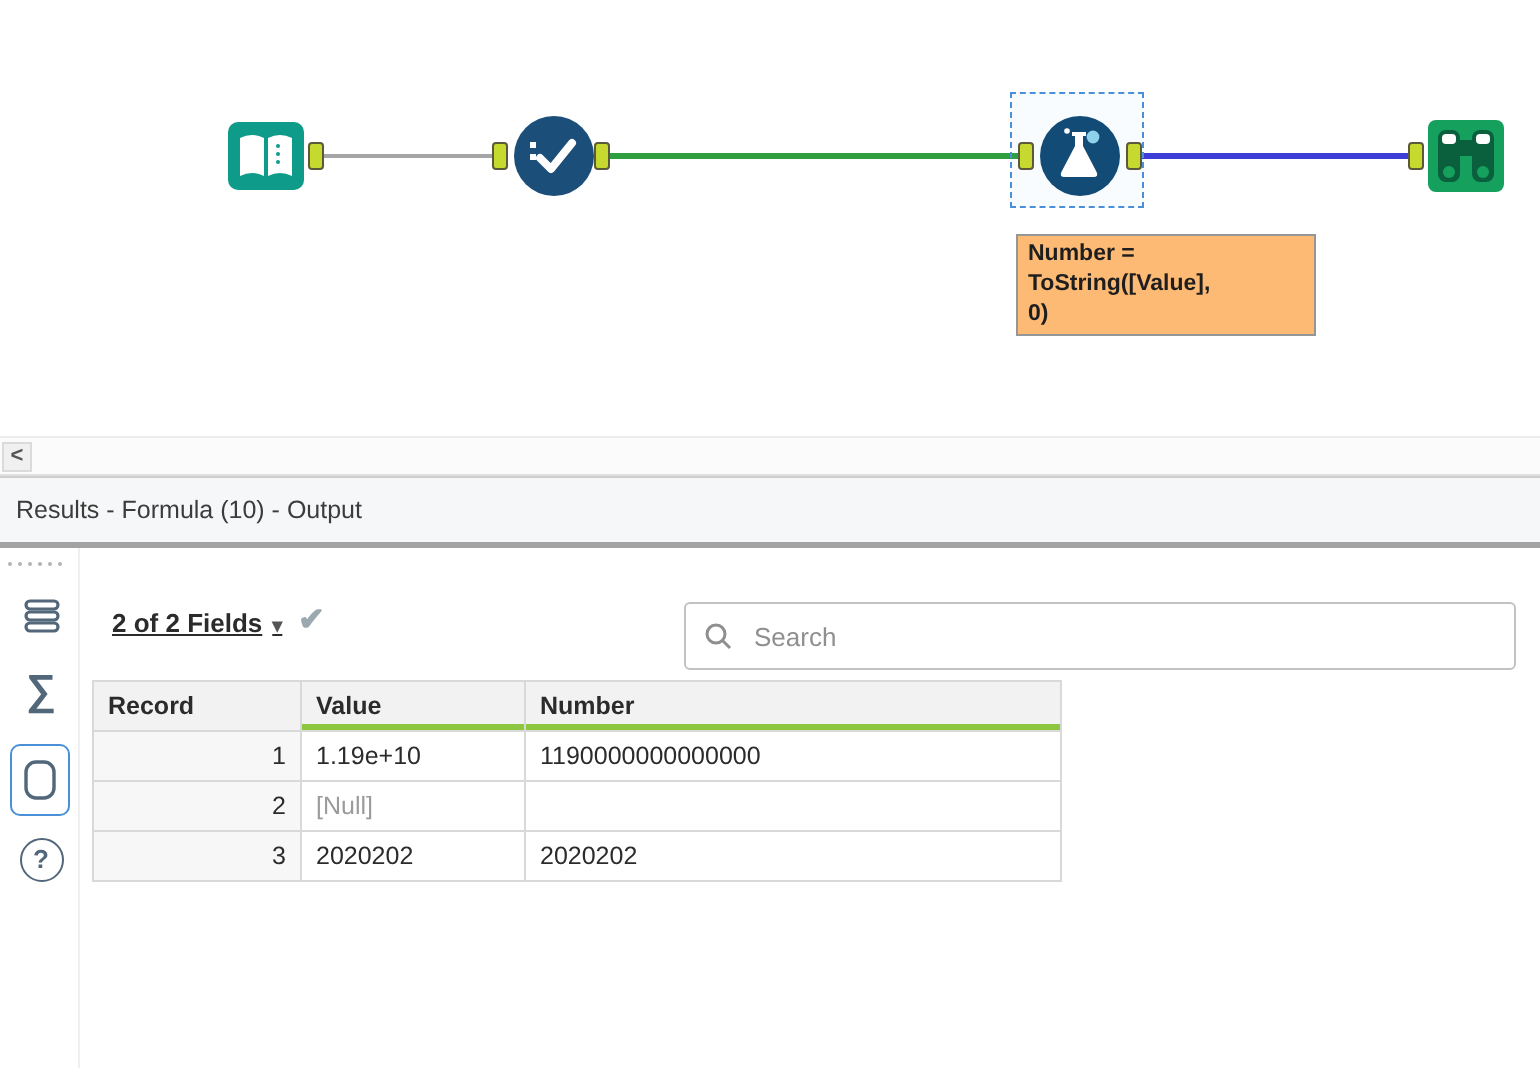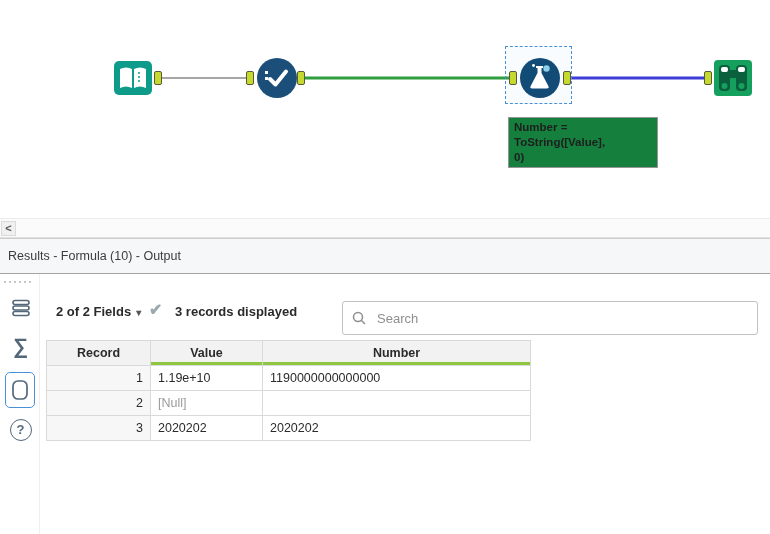--- a/index.html
+++ b/index.html
@@ -30,41 +30,41 @@
     background:var(--anchor-fill,#c6d92e);
     border:1px solid var(--anchor-border,#4a4a4a); border-radius:2px;
   }
   .selection-box {
     position:absolute; left:505px; top:46px; width:67px; height:58px;
     border:1px dashed var(--selection-blue,#4a90d9);
     background:rgba(74,144,217,0.03);
   }
   .annotation {
     position:absolute; left:508px; top:117px; width:150px;
-    border:1px solid #969696; background:#15803d;
+    border:1px solid #969696; background:#fdba74;
     padding:2px 5px; font-size:11.5px; line-height:15px;
     font-weight:700; color:#1e1e1e; white-space:pre-line;
   }
 
   
   .hscroll {
     position:absolute; left:0; top:218px; width:770px; height:20px;
     background:#fbfbfb; border-top:1px solid #ececec; border-bottom:1px solid #e0e0e0;
   }
   .scroll-left {
     position:absolute; left:1px; top:2px; width:15px; height:15px;
     background:#f0f0f0; border:1px solid #dadada;
     font-size:11px; font-weight:700; color:#555;
     line-height:13px; text-align:center; cursor:pointer;
   }
 
   
   .results-title {
     position:absolute; left:0; top:238px; width:770px; height:36px;
-    background:#f6f7f8; border-top:1px solid #cdcdcd; border-bottom:1px solid #a3a3a3;
+    background:#f6f7f8; border-top:1px solid #cdcdcd; border-bottom:3px solid #a3a3a3;
     display:flex; align-items:center; padding-left:8px;
     font-size:12.5px; color:#3c3c3c;
   }
 
   
   .results-body { position:absolute; left:0; top:274px; width:770px; height:260px; background:#fff; }
 
   .left-strip { position:absolute; left:0; top:0; width:40px; height:260px; background:#fff; border-right:1px solid #efefef; }
   .grip-dots { position:absolute; left:4px; top:7px; display:flex; gap:3px; }
   .grip-dots i { width:2px; height:2px; background:#b3b3b3; border-radius:50%; }
@@ -79,21 +79,21 @@
     border:1px solid var(--selection-blue,#4a90d9); border-radius:5px;
   }
   .help-circle {
     width:22px; height:22px; border:1.7px solid #53677a; border-radius:50%;
     display:flex; align-items:center; justify-content:center;
     font-size:13px; font-weight:700; color:#53677a;
   }
 
   
   .fields-summary {
-    position:absolute; left:56px; top:30px; font-size:13px; font-weight:700; color:#2b2b2b; cursor:pointer;
+    position:absolute; left:56px; top:30px; font-size:13px; font-weight:700; color:#2b2b2b; cursor:pointer;text-decoration:underline;
   }
   .fields-summary .caret { font-size:10px; color:#555; margin-left:5px; }
   .records-check { position:absolute; left:149px; top:26px; font-size:16px; font-weight:700; color:#9aa8b0; }
   .records-summary { position:absolute; left:175px; top:30px; font-size:13px; font-weight:700; color:#2b2b2b; }
 
   .search-box {
     position:absolute; left:342px; top:27px; width:416px; height:34px;
     border:1px solid #c2c2c2; border-radius:3px; background:#fff;
     display:flex; align-items:center; padding:0 9px;
   }
@@ -106,21 +106,21 @@
   
   .results-table {
     position:absolute; left:46px; top:66px;
     border-collapse:collapse; font-size:12.5px; color:#2b2b2b;
   }
   .results-table th, .results-table td {
     border:1px solid #d9d9d9; height:25px; padding:0 7px;
     white-space:nowrap; overflow:hidden;
   }
   .results-table th {
-    background:#f2f2f2; font-weight:700; text-align:center; position:relative;
+    background:#f2f2f2; font-weight:700; text-align:left; position:relative;
   }
   .results-table th.quality::after {
     content:""; position:absolute; left:0; right:0; bottom:0; height:3px;
     background:var(--quality-green,#8dc63f);
   }
   .col-record { width:104px; }
   .col-value  { width:112px;margin-left:16px; }
   .col-number { width:268px; }
   td.record { background:#f7f7f7; text-align:right; }
   td.null-cell { color:var(--null-text,#9b9b9b); }
@@ -232,21 +232,20 @@
       <span class="help-circle">
           <span>?</span>
         </span>
     </div>
   </div>
 
   <div class="fields-summary">
     <span>2 of 2 Fields</span><span class="caret">▾</span>
   </div>
   <div class="records-check">✔</div>
-  <div class="records-summary">3 records displayed</div>
 
   <div class="search-box">
     <svg width="14" height="14" viewBox="0 0 14 14" fill="none" stroke="#8f8f8f" stroke-width="1.5">
       <circle cx="6" cy="6" r="4.5"></circle>
       <line x1="9.5" y1="9.5" x2="13" y2="13"></line>
     </svg>
     <input type="text" placeholder="Search" style="">
   </div>
 
   <table class="results-table">

